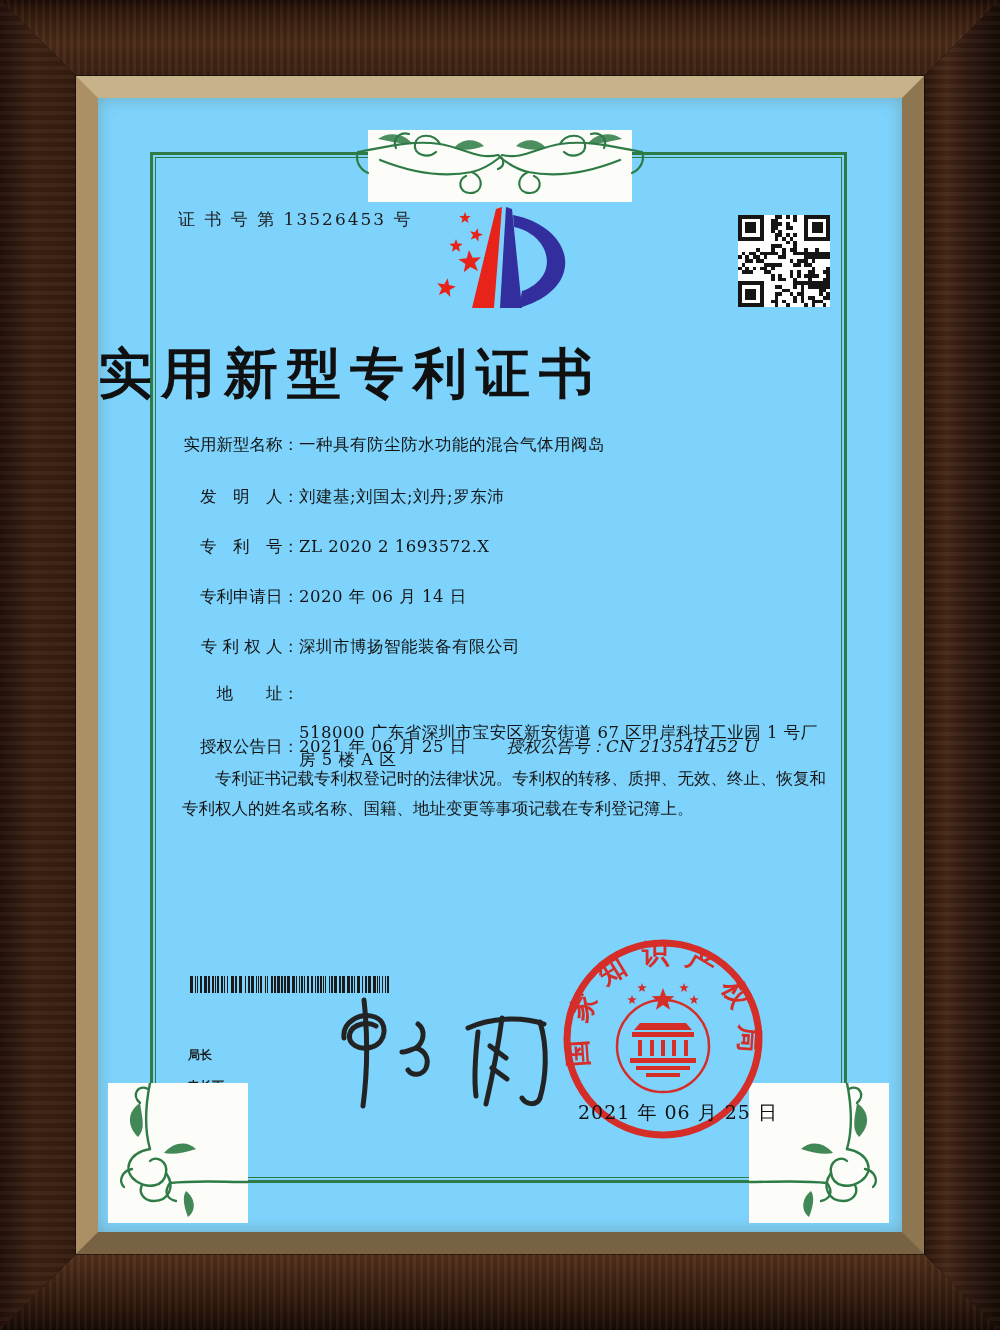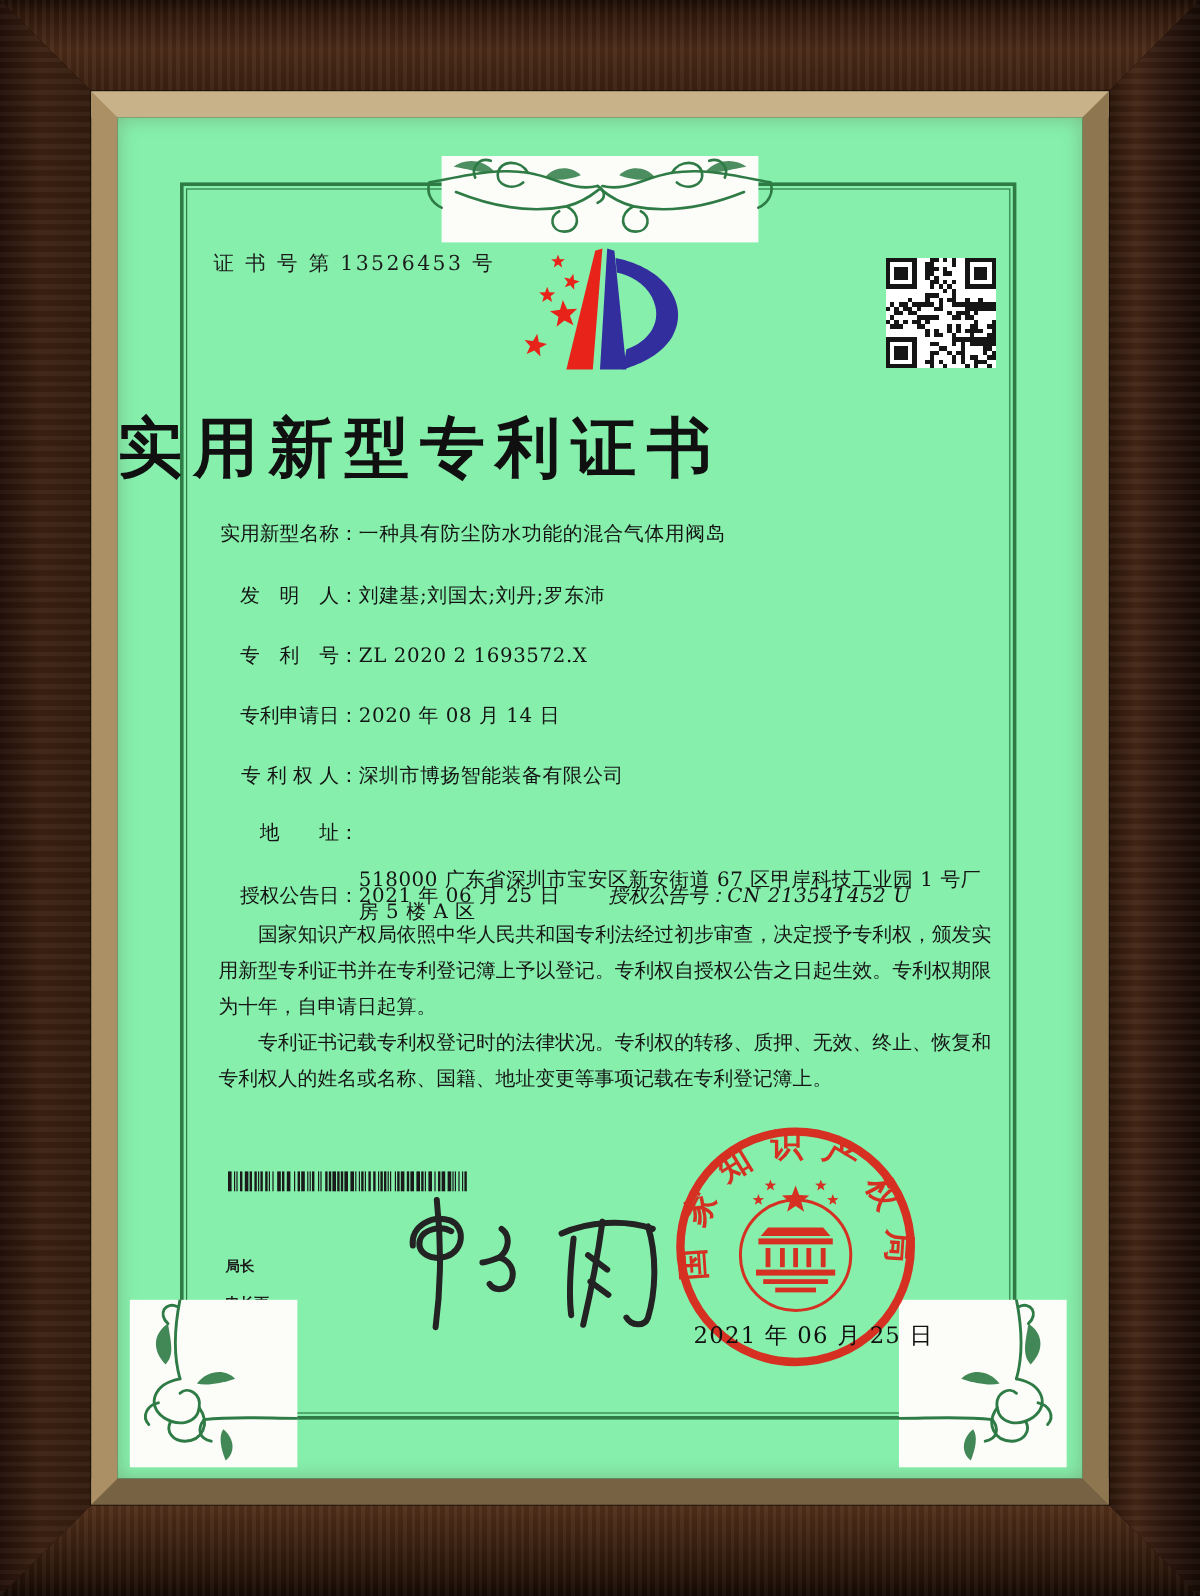--- a/index.html
+++ b/index.html
@@ -29,21 +29,21 @@
   .w-right{right:0;top:0;bottom:0;width:76px;
     clip-path:polygon(0 76px,100% 0,100% 100%,0 calc(100% - 76px));
     background:
       repeating-linear-gradient(0deg,rgba(255,255,255,.03) 0 4px,rgba(0,0,0,.06) 4px 9px),
       linear-gradient(270deg,#170b05 0%,#2e1810 40%,#452716 70%,#2a150b 100%);}
   .gold{position:absolute;inset:76px;border:22px solid;
         border-color:#c8b289 #8d7650 #776243 #ab9065;
         box-shadow:inset 0 0 0 1px rgba(60,40,10,.55),0 0 0 1px rgba(0,0,0,.45);}
   
   .paper{position:absolute;left:98px;top:98px;width:804px;height:1134px;
-         background:#86efac;box-shadow:inset 0 0 16px rgba(80,60,30,.28);}
+         background:#7dd3fc;box-shadow:inset 0 0 16px rgba(80,60,30,.28);}
   .green-frame{position:absolute;left:52px;top:54px;right:55px;bottom:49px;
          border:3px solid #2e7b45;}
   .green-frame::after{content:"";position:absolute;inset:2px;border:1px solid #2e7b45;}
   .abs{position:absolute;}
   
   .cert-number{left:80px;top:110px;font-size:17px;letter-spacing:2px;color:#1b1b1b;}
   .title{left:0;right:0;top:240px;font-size:54px;font-weight:600;
          letter-spacing:9px;color:#101010;}
   .row{left:85px;width:662px;font-size:16.5px;color:#141414;white-space:nowrap;}
   .r0{top:336px;} .r1{top:388px;} .r2{top:438px;} .r3{top:488px;}
@@ -370,37 +370,36 @@
     <div class="abs row r0">
       <span class="flabel">实用新型名称：</span><span class="fvalue">一种具有防尘防水功能的混合气体用阀岛</span>
     </div>
     <div class="abs row r1">
       <span class="flabel">发　明　人：</span><span class="fvalue">刘建基;刘国太;刘丹;罗东沛</span>
     </div>
     <div class="abs row r2">
       <span class="flabel">专　利　号：</span><span class="fvalue">ZL 2020 2 1693572.X</span>
     </div>
     <div class="abs row r3">
-      <span class="flabel">专利申请日：</span><span class="fvalue">2020 年 08 月 14 日</span>
+      <span class="flabel">专利申请日：</span><span class="fvalue">2020 年 06 月 14 日</span>
     </div>
     <div class="abs row r4">
       <span class="flabel">专 利 权 人：</span><span class="fvalue">深圳市博扬智能装备有限公司</span>
     </div>
     <div class="abs row r5">
       <span class="flabel">地　　址：</span><span class="fvalue addr">518000 广东省深圳市宝安区新安街道 67 区甲岸科技工业园 1 号厂房 5 楼 A 区</span>
     </div>
     <div class="abs row r6">
       <span class="flabel">授权公告日：</span><span class="fvalue">2021 年 06 月 25 日</span>
       <span class="grant-pub">
         <span class="flabel">授权公告号：</span><span class="fvalue">CN 213541452 U</span>
       </span>
     </div>
 
     <div class="abs paras">
-      <p>国家知识产权局依照中华人民共和国专利法经过初步审查，决定授予专利权，颁发实用新型专利证书并在专利登记簿上予以登记。专利权自授权公告之日起生效。专利权期限为十年，自申请日起算。</p>
       <p>专利证书记载专利权登记时的法律状况。专利权的转移、质押、无效、终止、恢复和专利权人的姓名或名称、国籍、地址变更等事项记载在专利登记簿上。</p>
     </div>
 
     <svg class="abs barcode" width="202" height="17" viewBox="0 0 202 17">
       <g id="barcode-bars" fill="#1a1a1a">
           <rect x="0" y="0" width="3" height="17"></rect>
           <rect x="5" y="0" width="1" height="17"></rect>
           <rect x="7" y="0" width="1" height="17"></rect>
           <rect x="10" y="0" width="2" height="17"></rect>
           <rect x="14" y="0" width="3" height="17"></rect>

